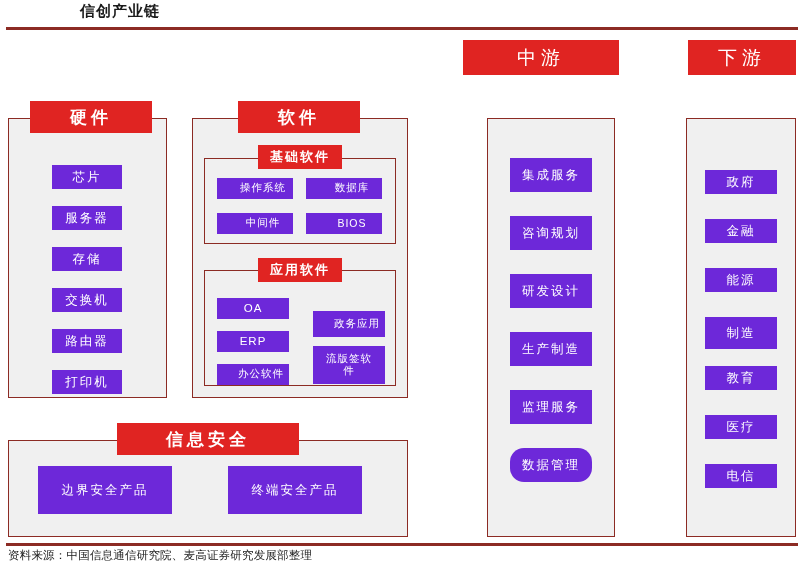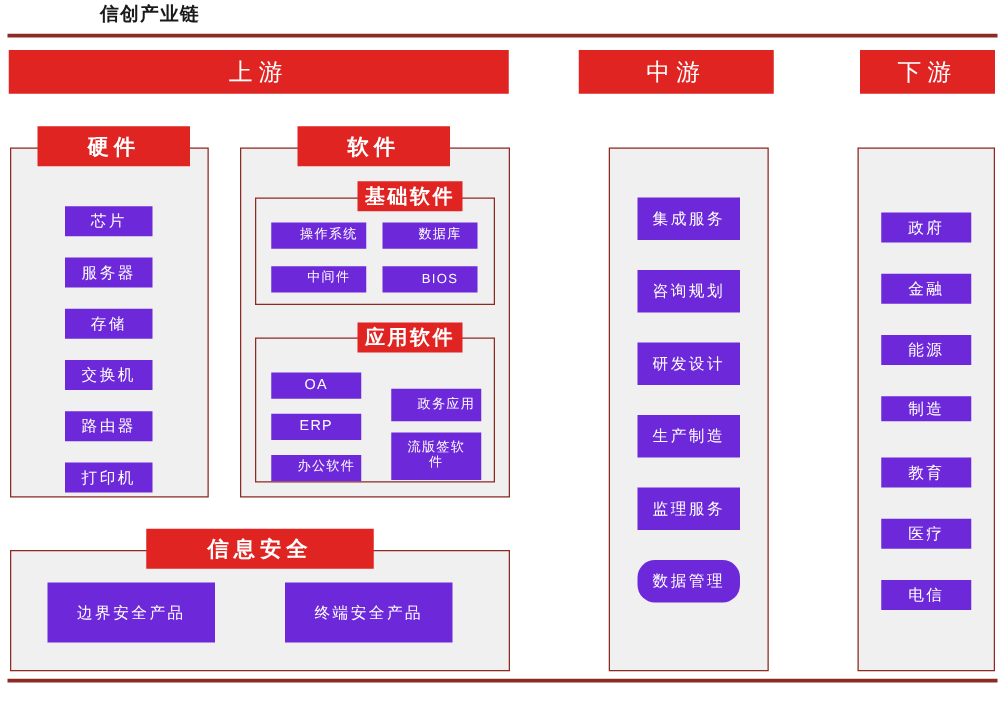--- a/index.html
+++ b/index.html
@@ -66,21 +66,21 @@
   .chip{
     position:absolute;
     background:#e02422;
     color:#ffffff;
     display:flex;align-items:center;justify-content:center;
     box-sizing:border-box;
     z-index:5;
     font-weight:bold;
   }
   .chip-lg{font-size:17px;letter-spacing:4px;}
-  .chip-sm{font-size:16px;letter-spacing:2px;margin-left:28px;}
+  .chip-sm{font-size:13px;letter-spacing:2px;}
 
   
   .item{
     position:absolute;
     background:#6d28d9;
     color:#ffffff;
     display:flex;align-items:center;justify-content:center;
     text-align:center;
     font-family:"Liberation Serif","DejaVu Serif",serif;
     box-sizing:border-box;
@@ -92,21 +92,20 @@
   .mono{font-family:"Liberation Sans","DejaVu Sans",sans-serif;letter-spacing:1px;}
 </style>
 </head>
 <body>
 
 <div class="page">
 
   <div class="doc-title">信创产业链</div>
   <div class="rule-top"></div>
 
-  <div class="banner" id="banner-up">上游</div>
   <div class="banner" id="banner-mid">中游</div>
   <div class="banner" id="banner-down">下游</div>
 
   <div class="panel" style="left:8px;top:118px;width:159px;height:280px;"></div>
   <div class="chip chip-lg" style="left:30px;top:101px;width:122px;height:32px;">硬件</div>
 
   <div class="item f13" style="left:52px;top:165px;width:70px;height:24px;">芯片</div>
   <div class="item f13" style="left:52px;top:206px;width:70px;height:24px;">服务器</div>
   <div class="item f13" style="left:52px;top:247px;width:70px;height:24px;">存储</div>
   <div class="item f13" style="left:52px;top:288px;width:70px;height:24px;">交换机</div>
@@ -147,20 +146,21 @@
   <div class="item f13" style="left:510px;top:274px;width:82px;height:34px;">研发设计</div>
   <div class="item f13" style="left:510px;top:332px;width:82px;height:34px;">生产制造</div>
   <div class="item f13" style="left:510px;top:390px;width:82px;height:34px;">监理服务</div>
   <div class="item f13" style="left:510px;top:448px;width:82px;height:34px;border-radius:14px;">数据管理</div>
 
   <div class="panel" style="left:686px;top:118px;width:110px;height:419px;"></div>
 
   <div class="item f13" style="left:705px;top:170px;width:72px;height:24px;">政府</div>
   <div class="item f13" style="left:705px;top:219px;width:72px;height:24px;">金融</div>
   <div class="item f13" style="left:705px;top:268px;width:72px;height:24px;">能源</div>
-  <div class="item f13" style="left:705px;top:317px;width:72px;height:20px;">制造</div>
+  <div class="item f13" style="left:705px;top:317px;width:72px;height:32px;">制造</div>
   <div class="item f13" style="left:705px;top:366px;width:72px;height:24px;">教育</div>
   <div class="item f13" style="left:705px;top:415px;width:72px;height:24px;">医疗</div>
   <div class="item f13" style="left:705px;top:464px;width:72px;height:24px;">电信</div>
 
   <div class="rule-bottom"></div>
+  <div class="source">资料来源：中国信息通信研究院、麦高证券研究发展部整理</div>
 
 </div>
 
 </body></html>

